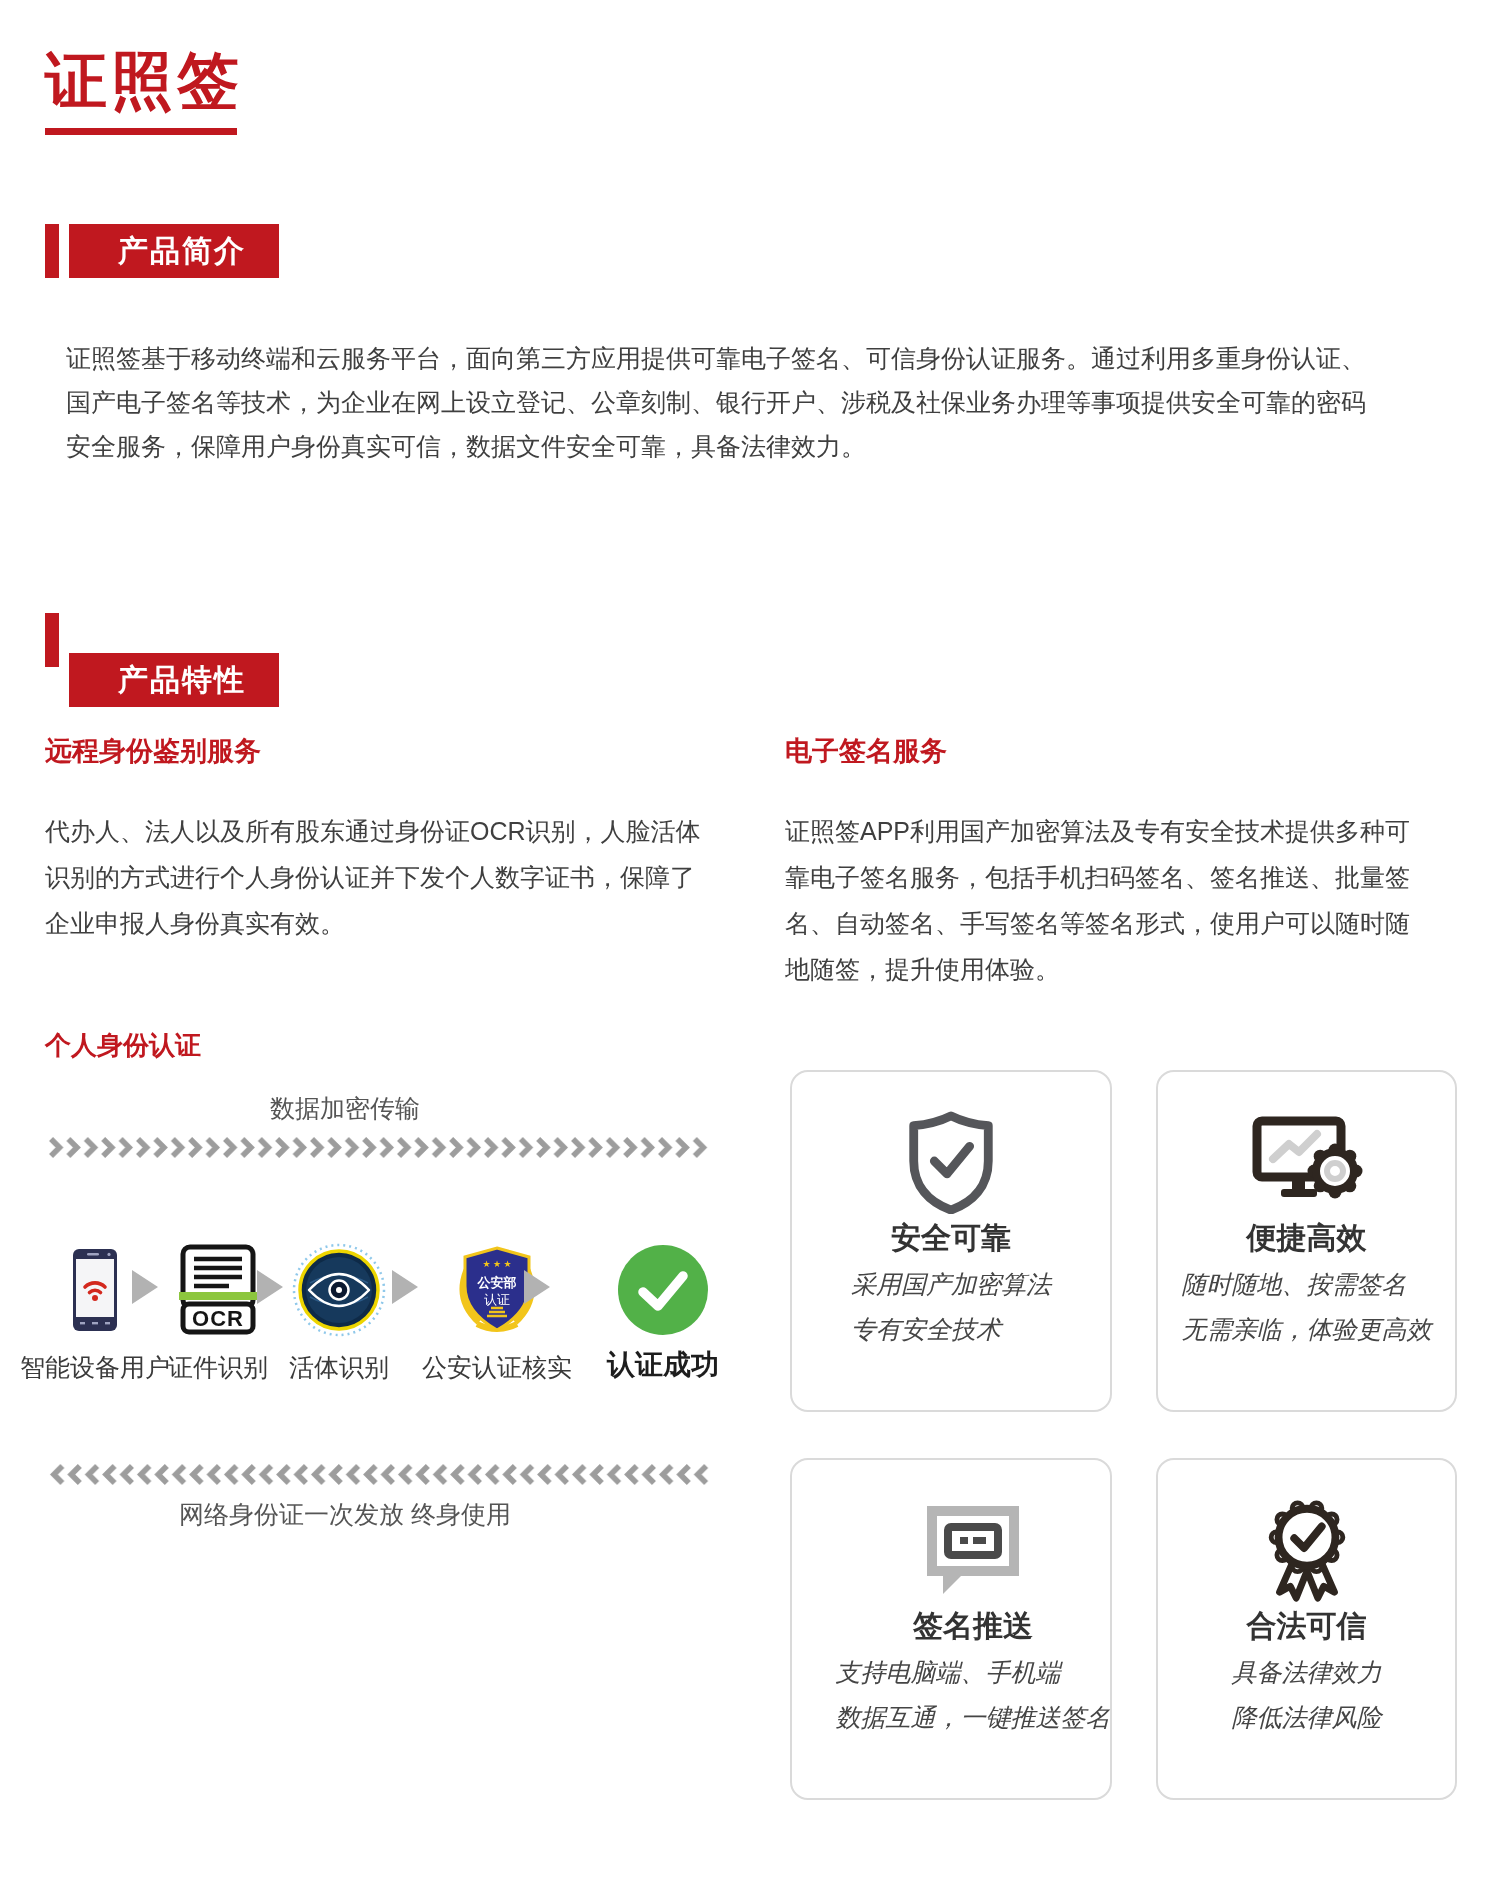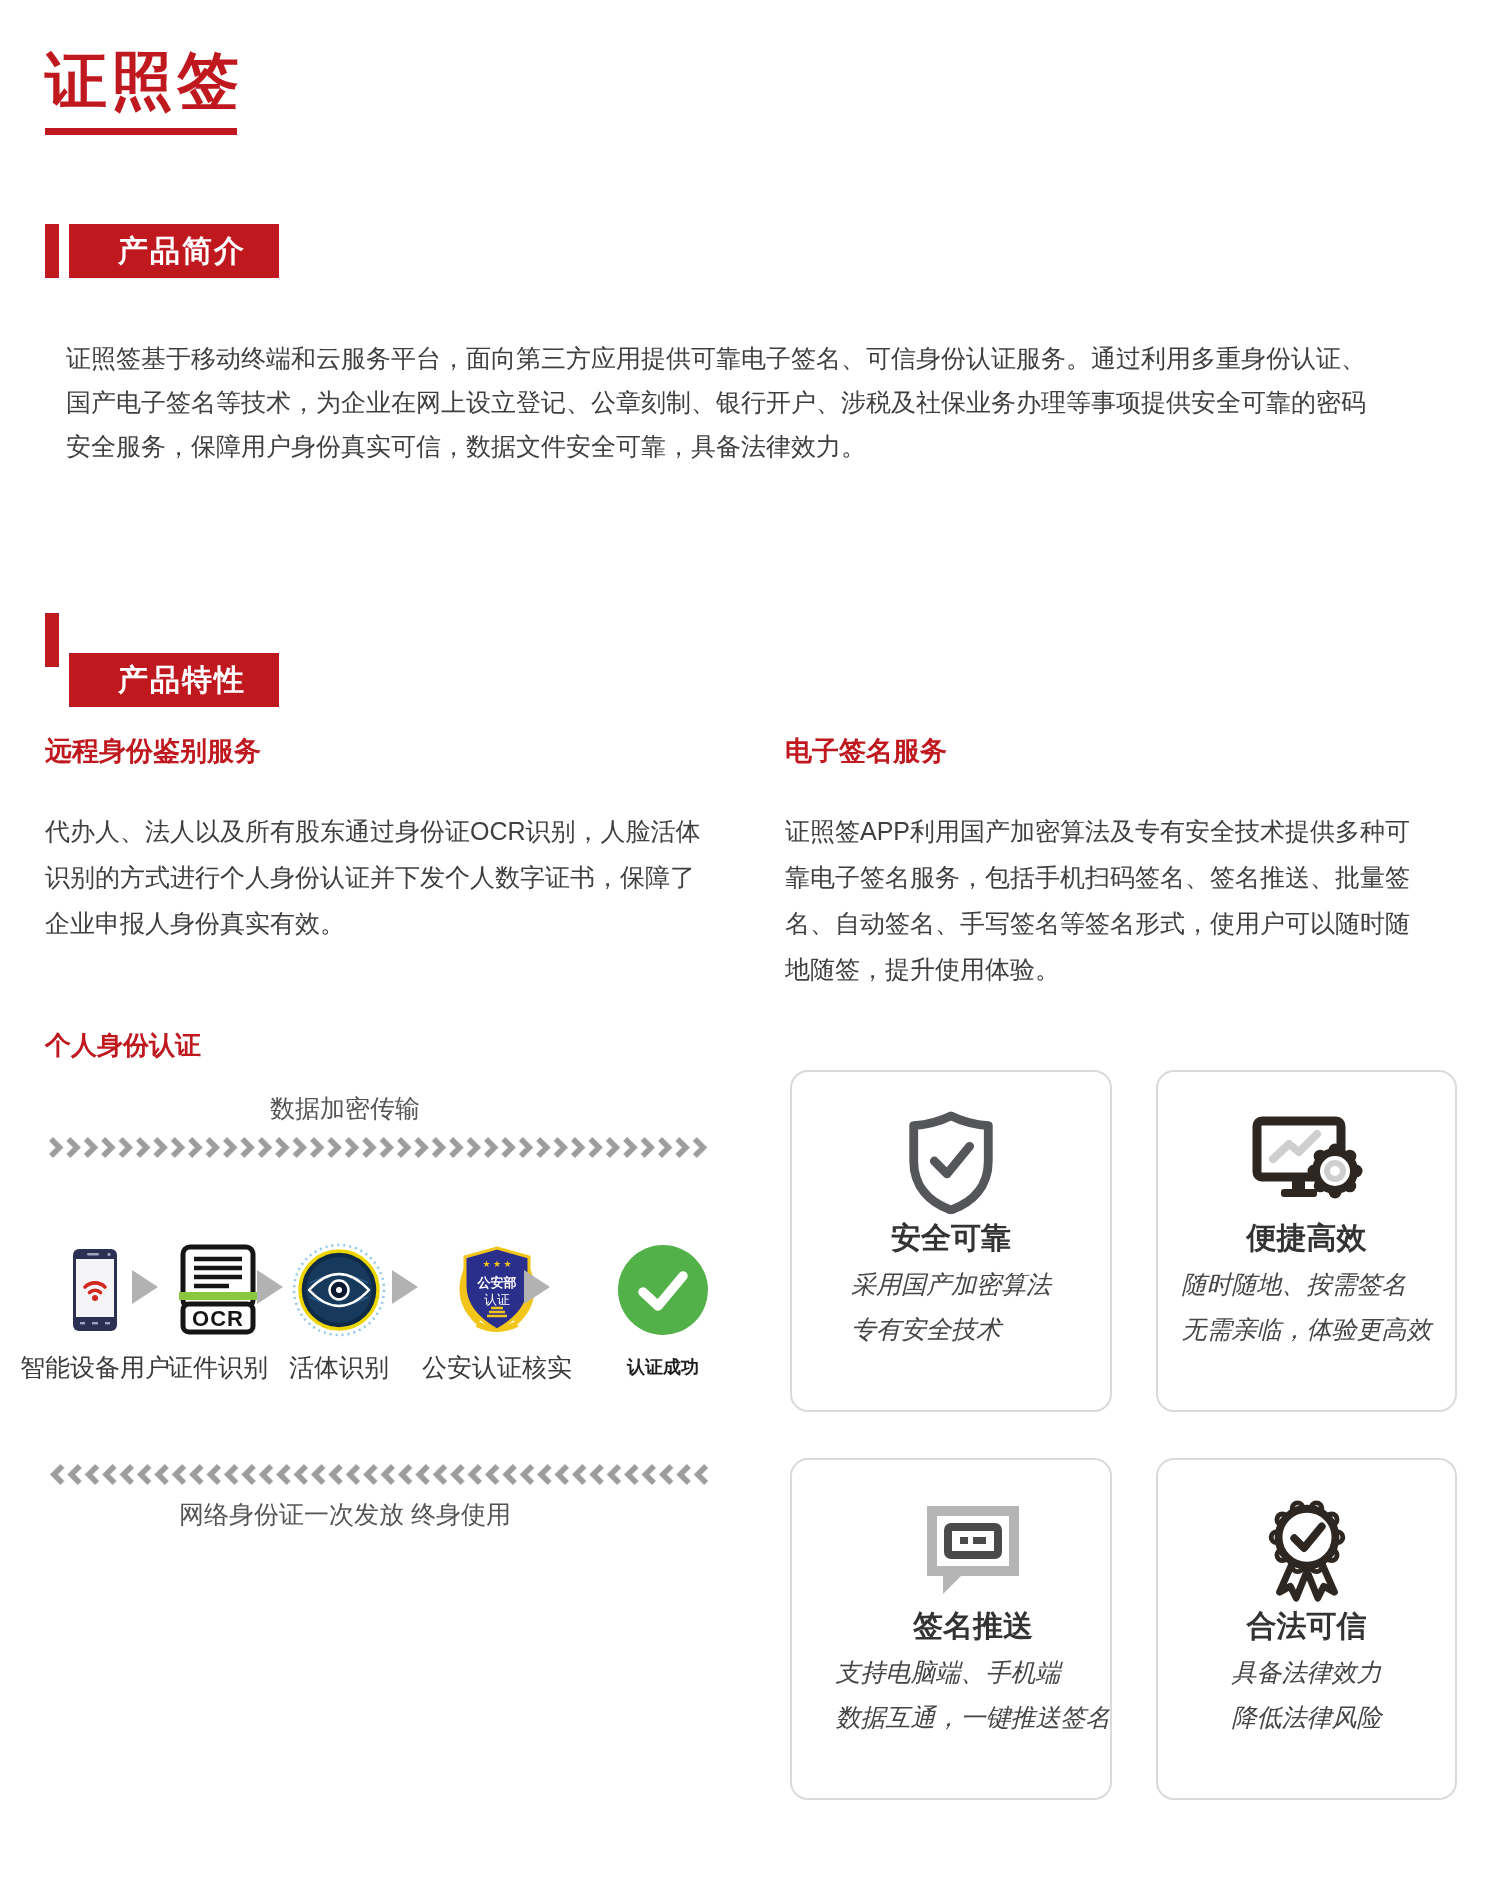--- a/index.html
+++ b/index.html
@@ -37,21 +37,21 @@
   .chev-row{left:48px;height:21px;}
   .chev-row.right{top:1137px;}
   .chev-row.left{top:1464px;}
 
   .flow{left:45px;top:1240px;width:690px;height:185px;}
   .flow-step{position:absolute;width:100px;display:flex;flex-direction:column;align-items:center;}
   .flow-icon-box{height:100px;display:flex;align-items:center;justify-content:center;}
   .flow-label{margin-top:13px;height:58px;display:flex;flex-direction:row;justify-content:center;
               text-align:center;font-size:25px;line-height:28px;color:#3a3a3a;white-space:nowrap;}
   .flow-label div:empty{display:none;}
-  .flow-step.success .flow-label{font-weight:800;color:#1d1d1d;font-size:18px;}
+  .flow-step.success .flow-label{font-weight:800;color:#1d1d1d;font-size:28px;font-family:Liberation Mono, monospace;}
   .flow-arrow{position:absolute;top:30px;width:0;height:0;border-top:17px solid transparent;
               border-bottom:17px solid transparent;border-left:26px solid #b2b2b2;}
 
   
   .card{position:absolute;height:342px;border:2px solid #dadada;border-radius:18px;background:#ffffff;
         box-sizing:border-box;display:flex;flex-direction:column;align-items:center;}
   .card-1{left:790px;top:1070px;width:322px;}
   .card-2{left:1156px;top:1070px;width:301px;}
   .card-3{left:790px;top:1458px;width:322px;padding-left:44px;}
   .card-4{left:1156px;top:1458px;width:301px;}

